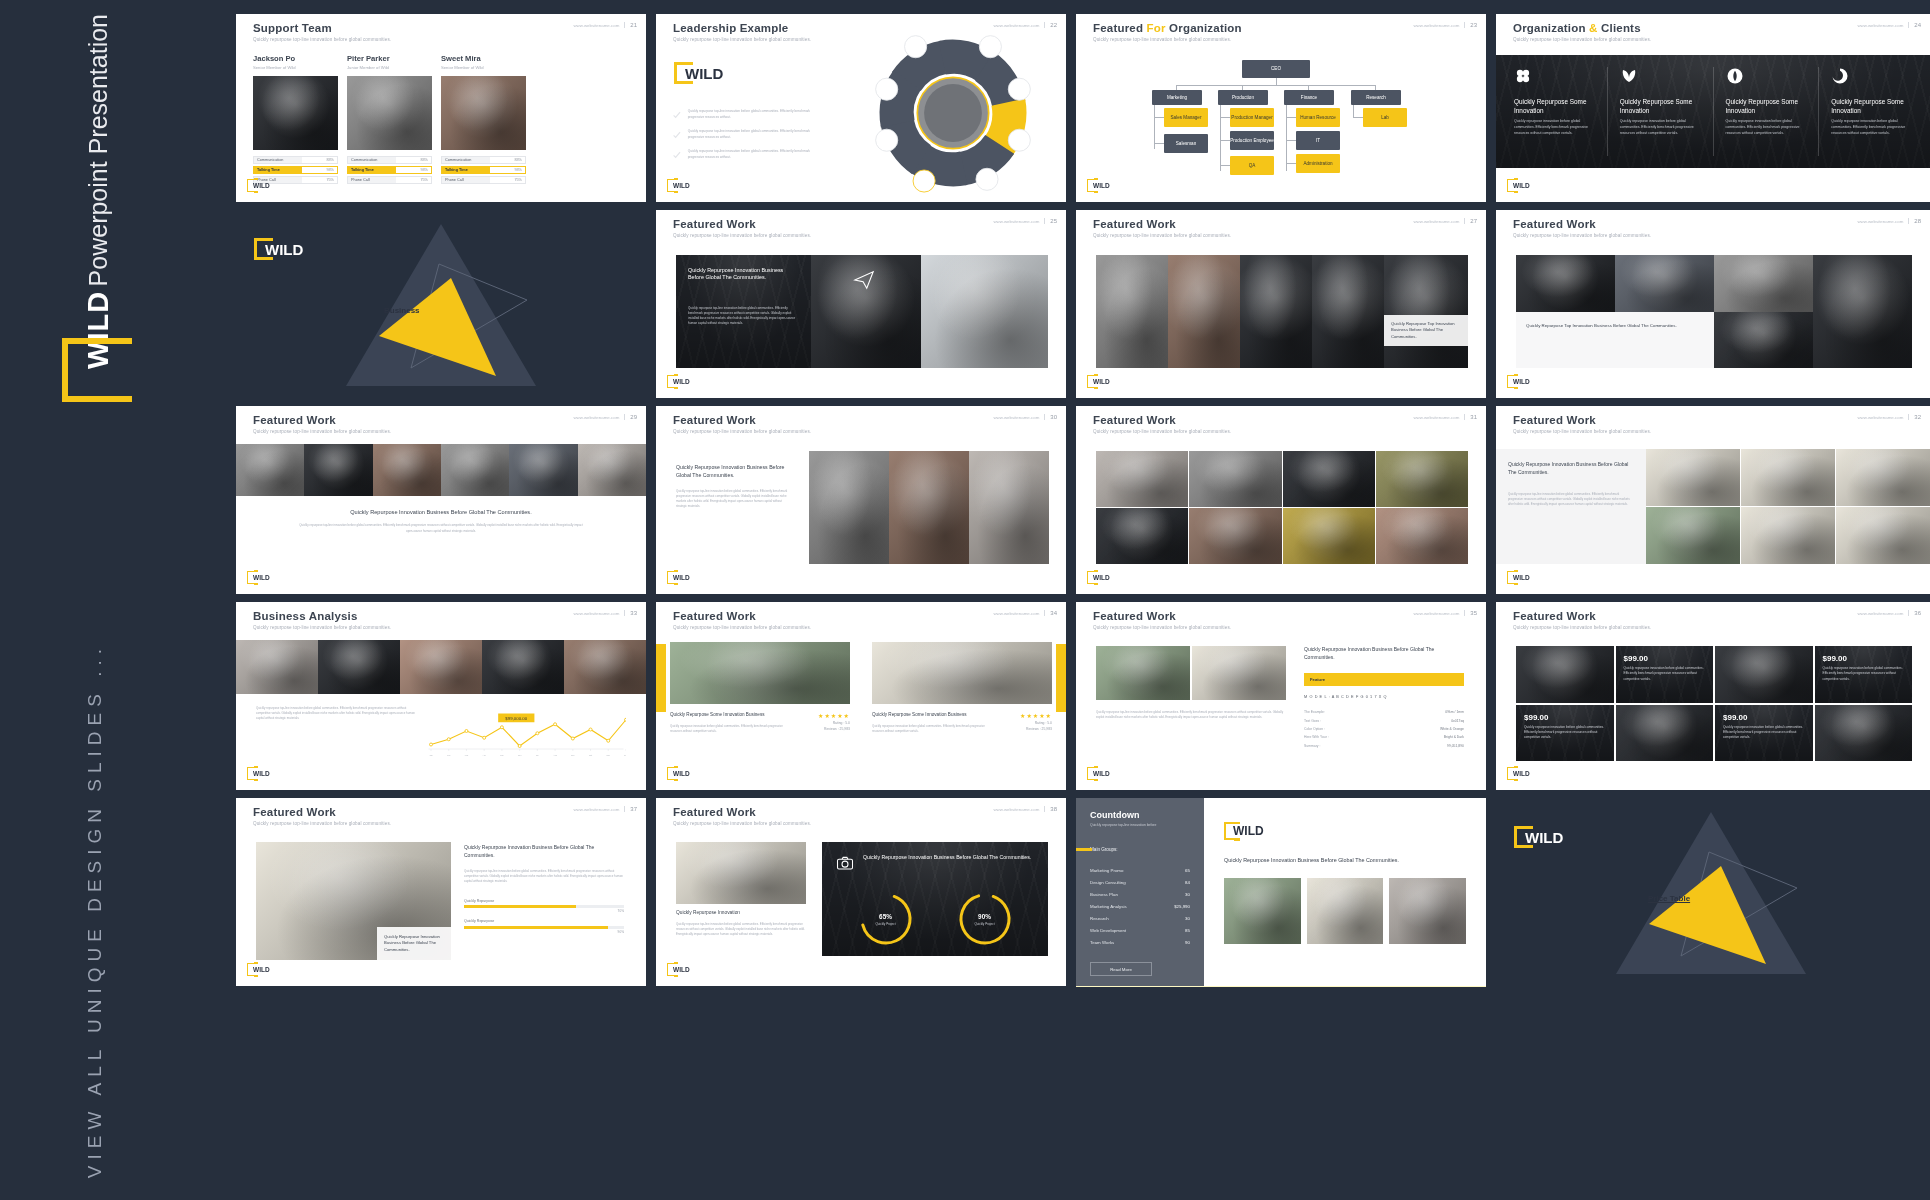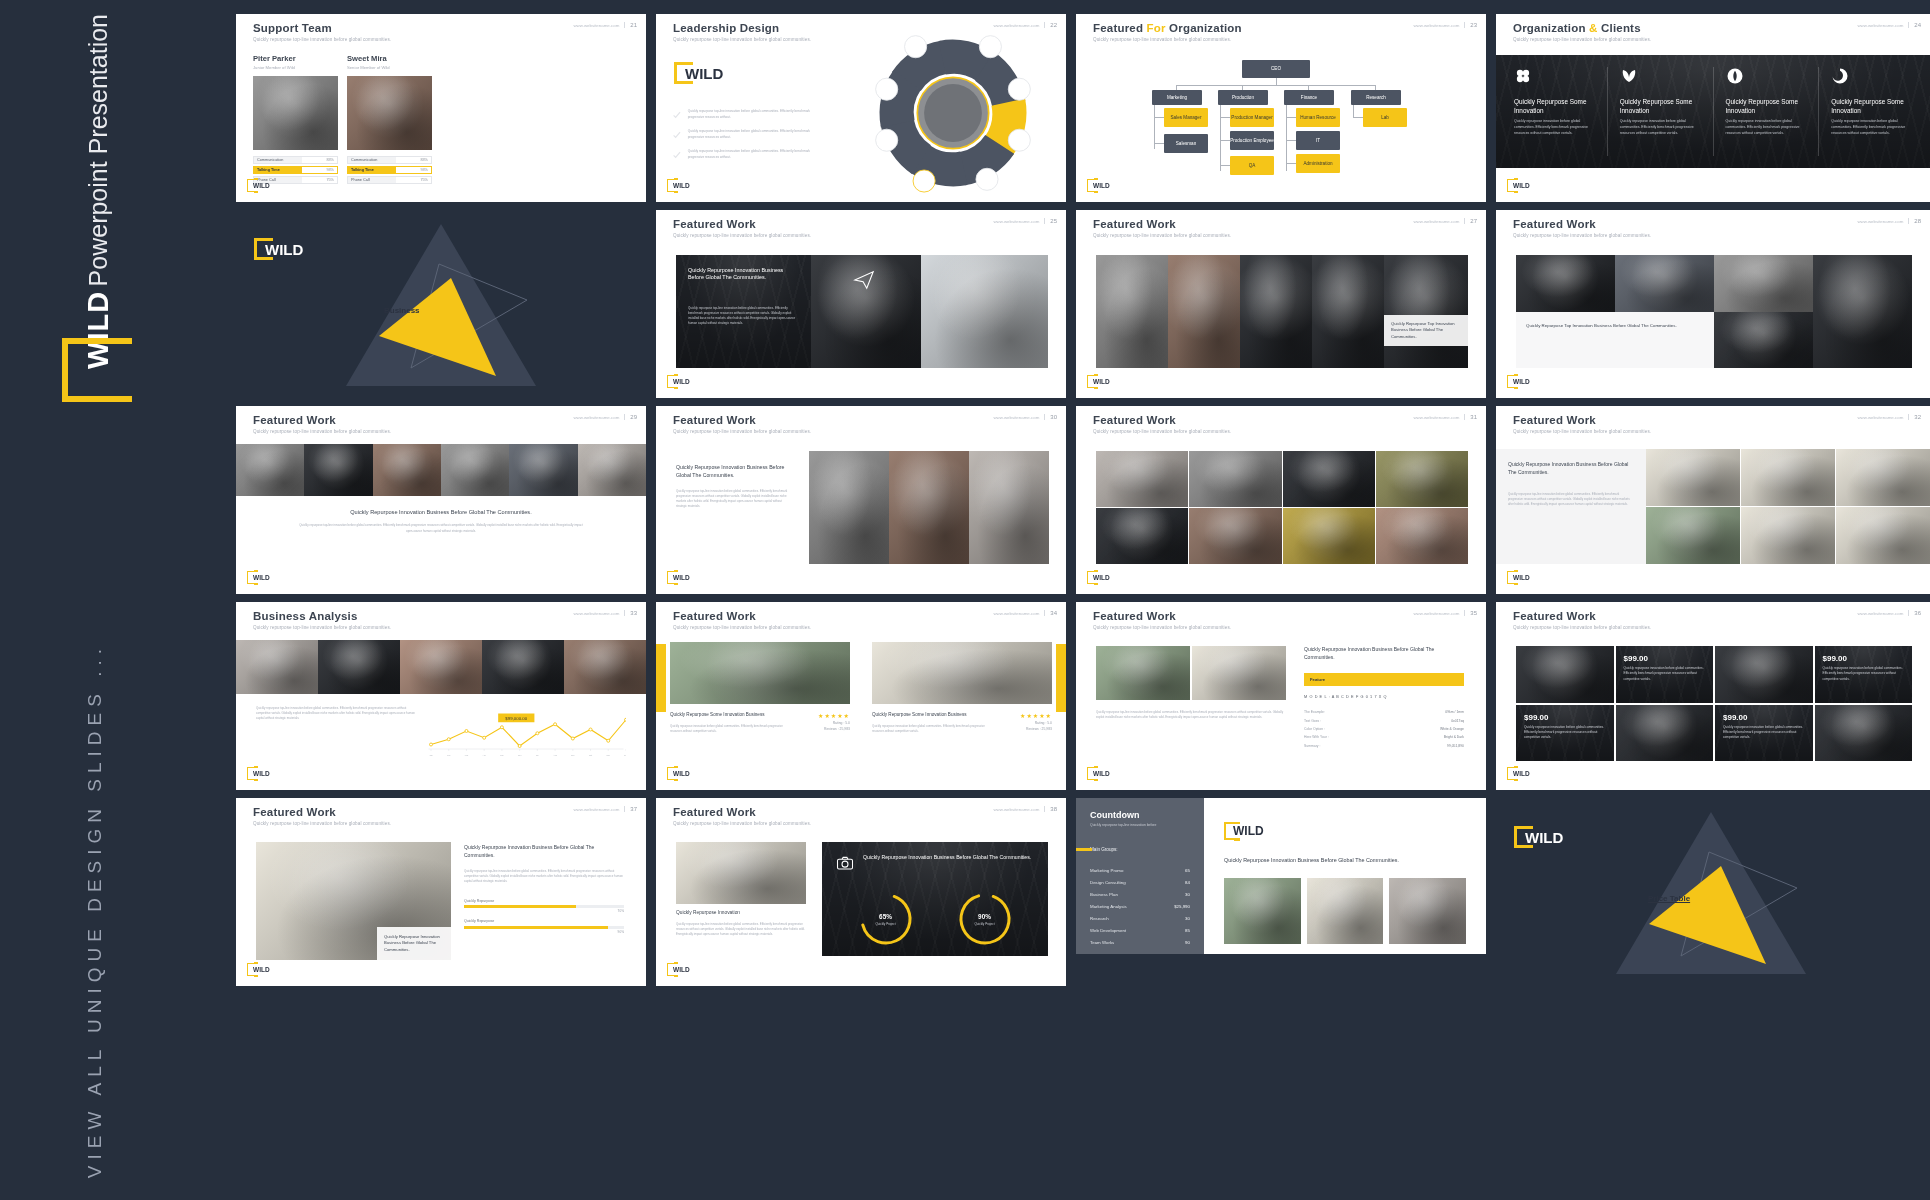--- a/index.html
+++ b/index.html
@@ -130,20 +130,39 @@
       <div class="s-title">Support Team</div>
       <div class="s-sub">Quickly repurpose top-line innovation before global communities.</div>
     </div>
     <div class="s-meta">
       <span>www.websitename.com</span>
       <span class="pg">21</span>
     </div>
 
     <div style="position:absolute;left:17px;top:40px;display:flex;gap:9px;">
 
+      <div style="width:85px;">
+        <div class="mem-name">Jackson Po</div>
+        <div class="mem-role">Senior Member of Wild</div>
+        <div class="ph dark" style="height:74px;margin-top:6px;"></div>
+        <div style="margin-top:6px;">
+          <div class="skill">
+                <span class="nm">Communication</span>
+                <span class="vl">83%</span>
+              </div>
+          <div class="skill on">
+                <span class="nm">Talking Time</span>
+                <span class="vl">93%</span>
+              </div>
+          <div class="skill">
+                <span class="nm">Phone Call</span>
+                <span class="vl">75%</span>
+              </div>
+        </div>
+      </div>
 
       <div style="width:85px;">
         <div class="mem-name">Piter Parker</div>
         <div class="mem-role">Junior Member of Wild</div>
         <div class="ph bw" style="height:74px;margin-top:6px;"></div>
         <div style="margin-top:6px;">
           <div class="skill">
                 <span class="nm">Communication</span>
                 <span class="vl">83%</span>
               </div>
@@ -180,21 +199,21 @@
 
     </div>
     <div class="wild-mini">
           <span class="wm-br"></span>
           <span class="wm-tx">WILD</span>
         </div>
   </div>
 
   <div class="slide" style="left:420px;top:2px;width:410px;height:188px;">
     <div style="position:absolute;left:17px;top:8px;">
-      <div class="s-title">Leadership Design</div>
+      <div class="s-title">Leadership Example</div>
       <div class="s-sub">Quickly repurpose top-line innovation before global communities.</div>
     </div>
     <div class="s-meta">
       <span>www.websitename.com</span>
       <span class="pg">22</span>
     </div>
 
     <div style="position:absolute;left:18px;top:48px;display:flex;align-items:center;">
       <span style="position:relative;width:16px;height:22px;border:3px solid #f5c518;border-right:none;display:inline-block;">
         <i style="position:absolute;right:-3px;top:-3px;width:7px;height:3px;background:#f5c518;"></i>
@@ -871,21 +890,21 @@
           </div>
         </div>
       </div>
     </div>
     <div class="wild-mini">
           <span class="wm-br"></span>
           <span class="wm-tx">WILD</span>
         </div>
   </div>
 
-  <div class="slide" style="left:840px;top:786px;width:410px;height:156px;background:#fef9c3;">
+  <div class="slide" style="left:840px;top:786px;width:410px;height:189px;background:#fef9c3;">
     <div style="position:absolute;left:0;top:0;width:128px;height:188px;background:#5a616d;padding:12px 14px;">
       <div style="font-size:9px;font-weight:bold;color:#fff;">Countdown</div>
       <div style="font-size:3.4px;color:#c6cad1;margin-top:3px;">Quickly repurpose top-line innovation before</div>
       <div style="display:flex;align-items:center;margin-top:20px;">
         <span style="display:inline-block;width:16px;height:3px;background:#f5c518;position:absolute;left:0;"></span>
         <span style="font-size:4.6px;color:#eef0f3;">Main Groups:</span>
       </div>
       <div style="margin-top:12px;">
         <div class="cd-row">
               <span>Marketing  Promo</span>

